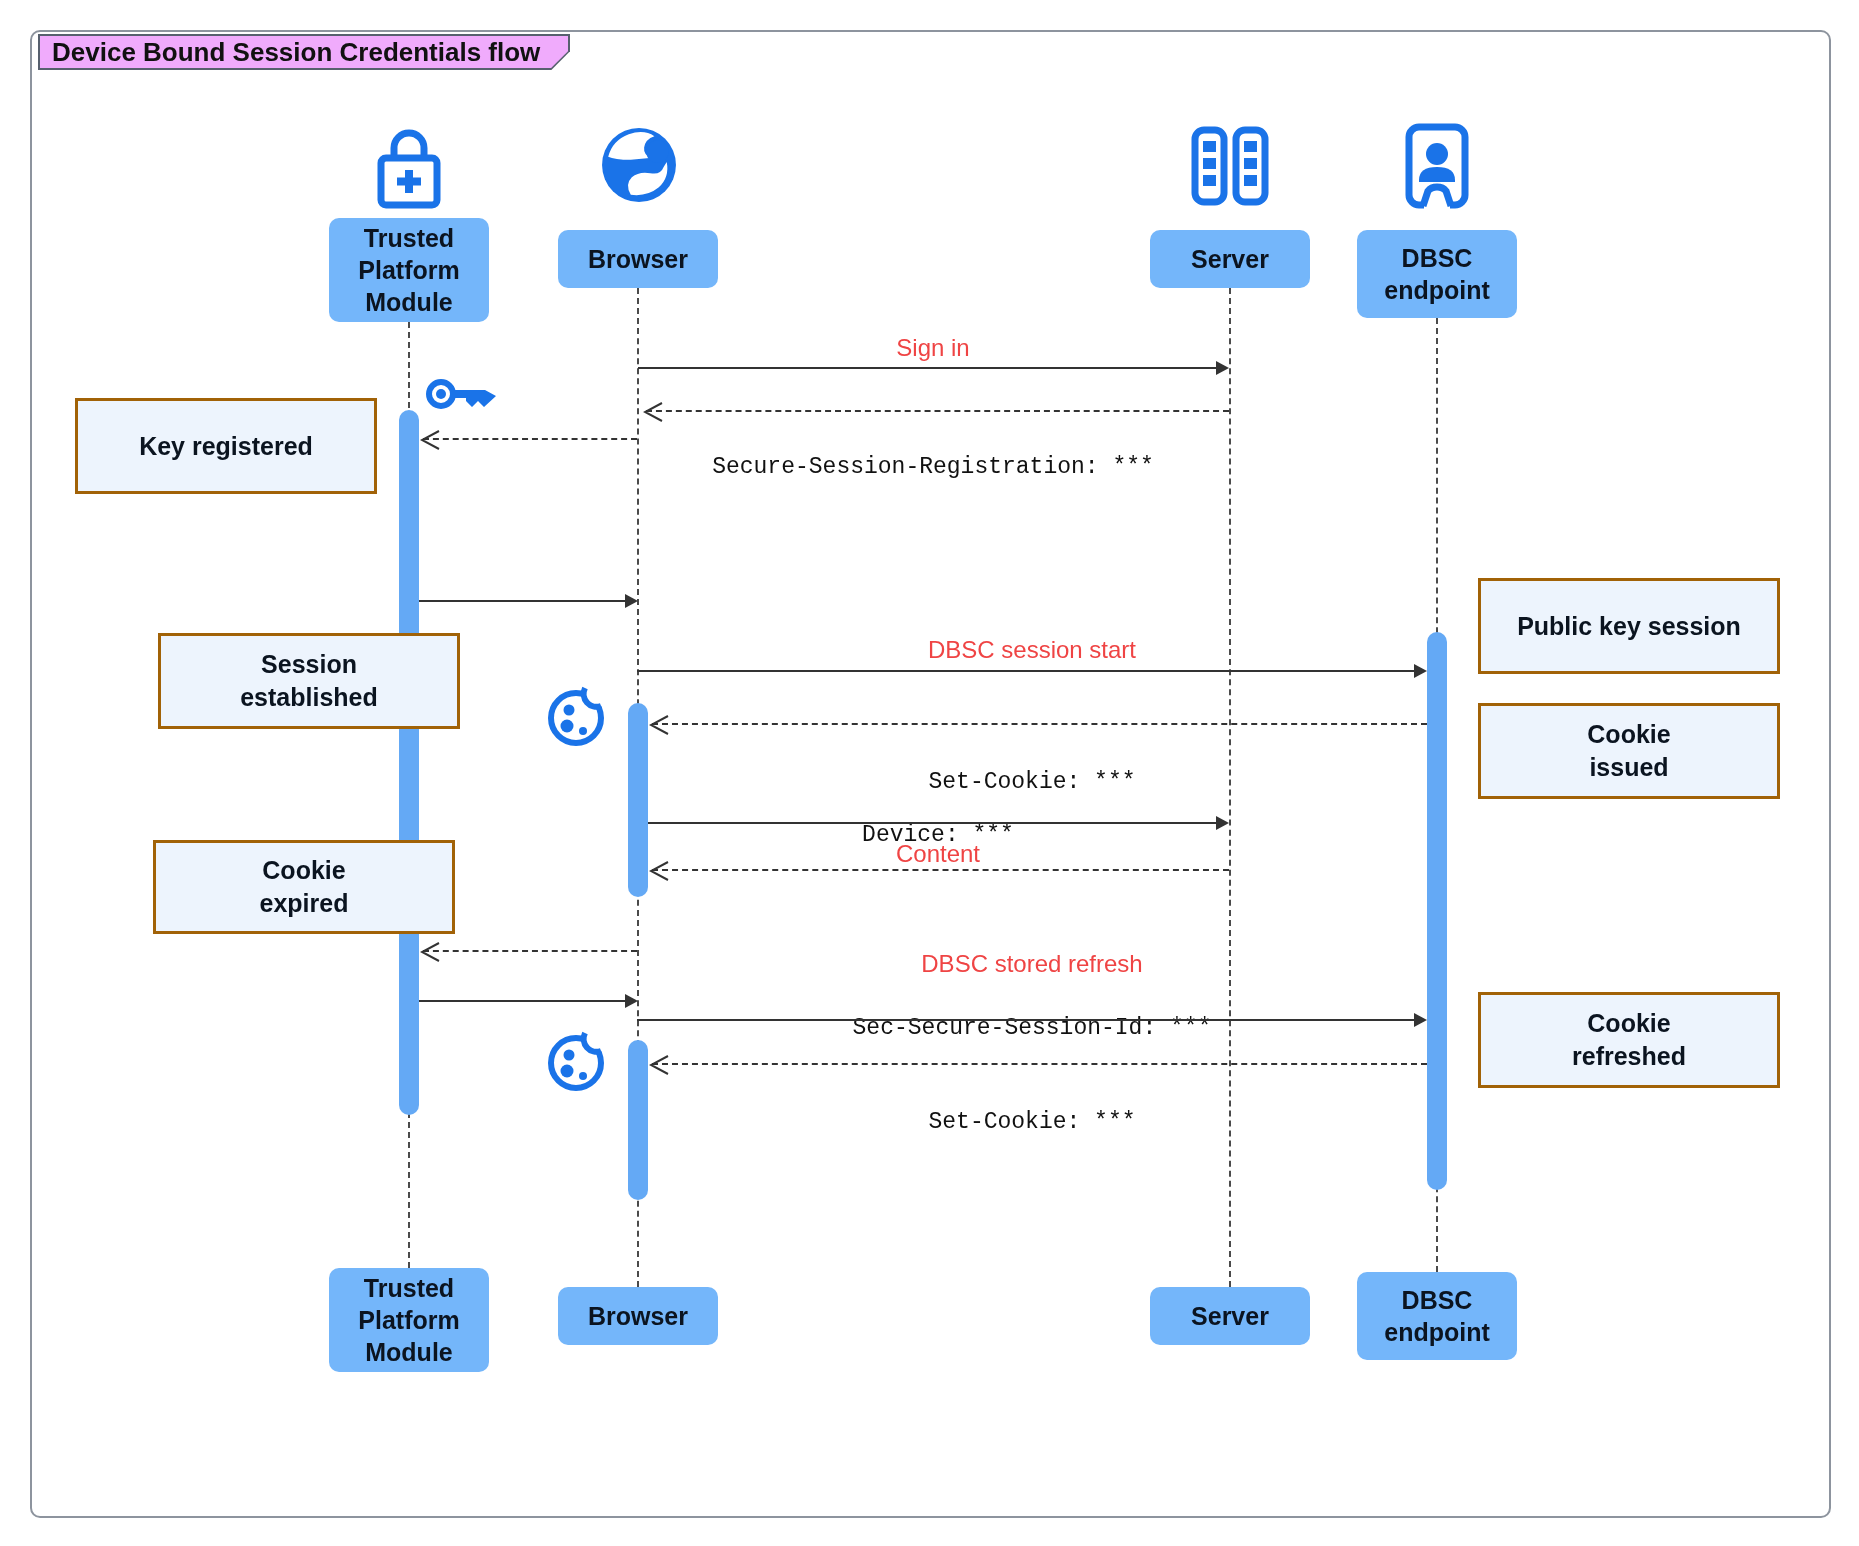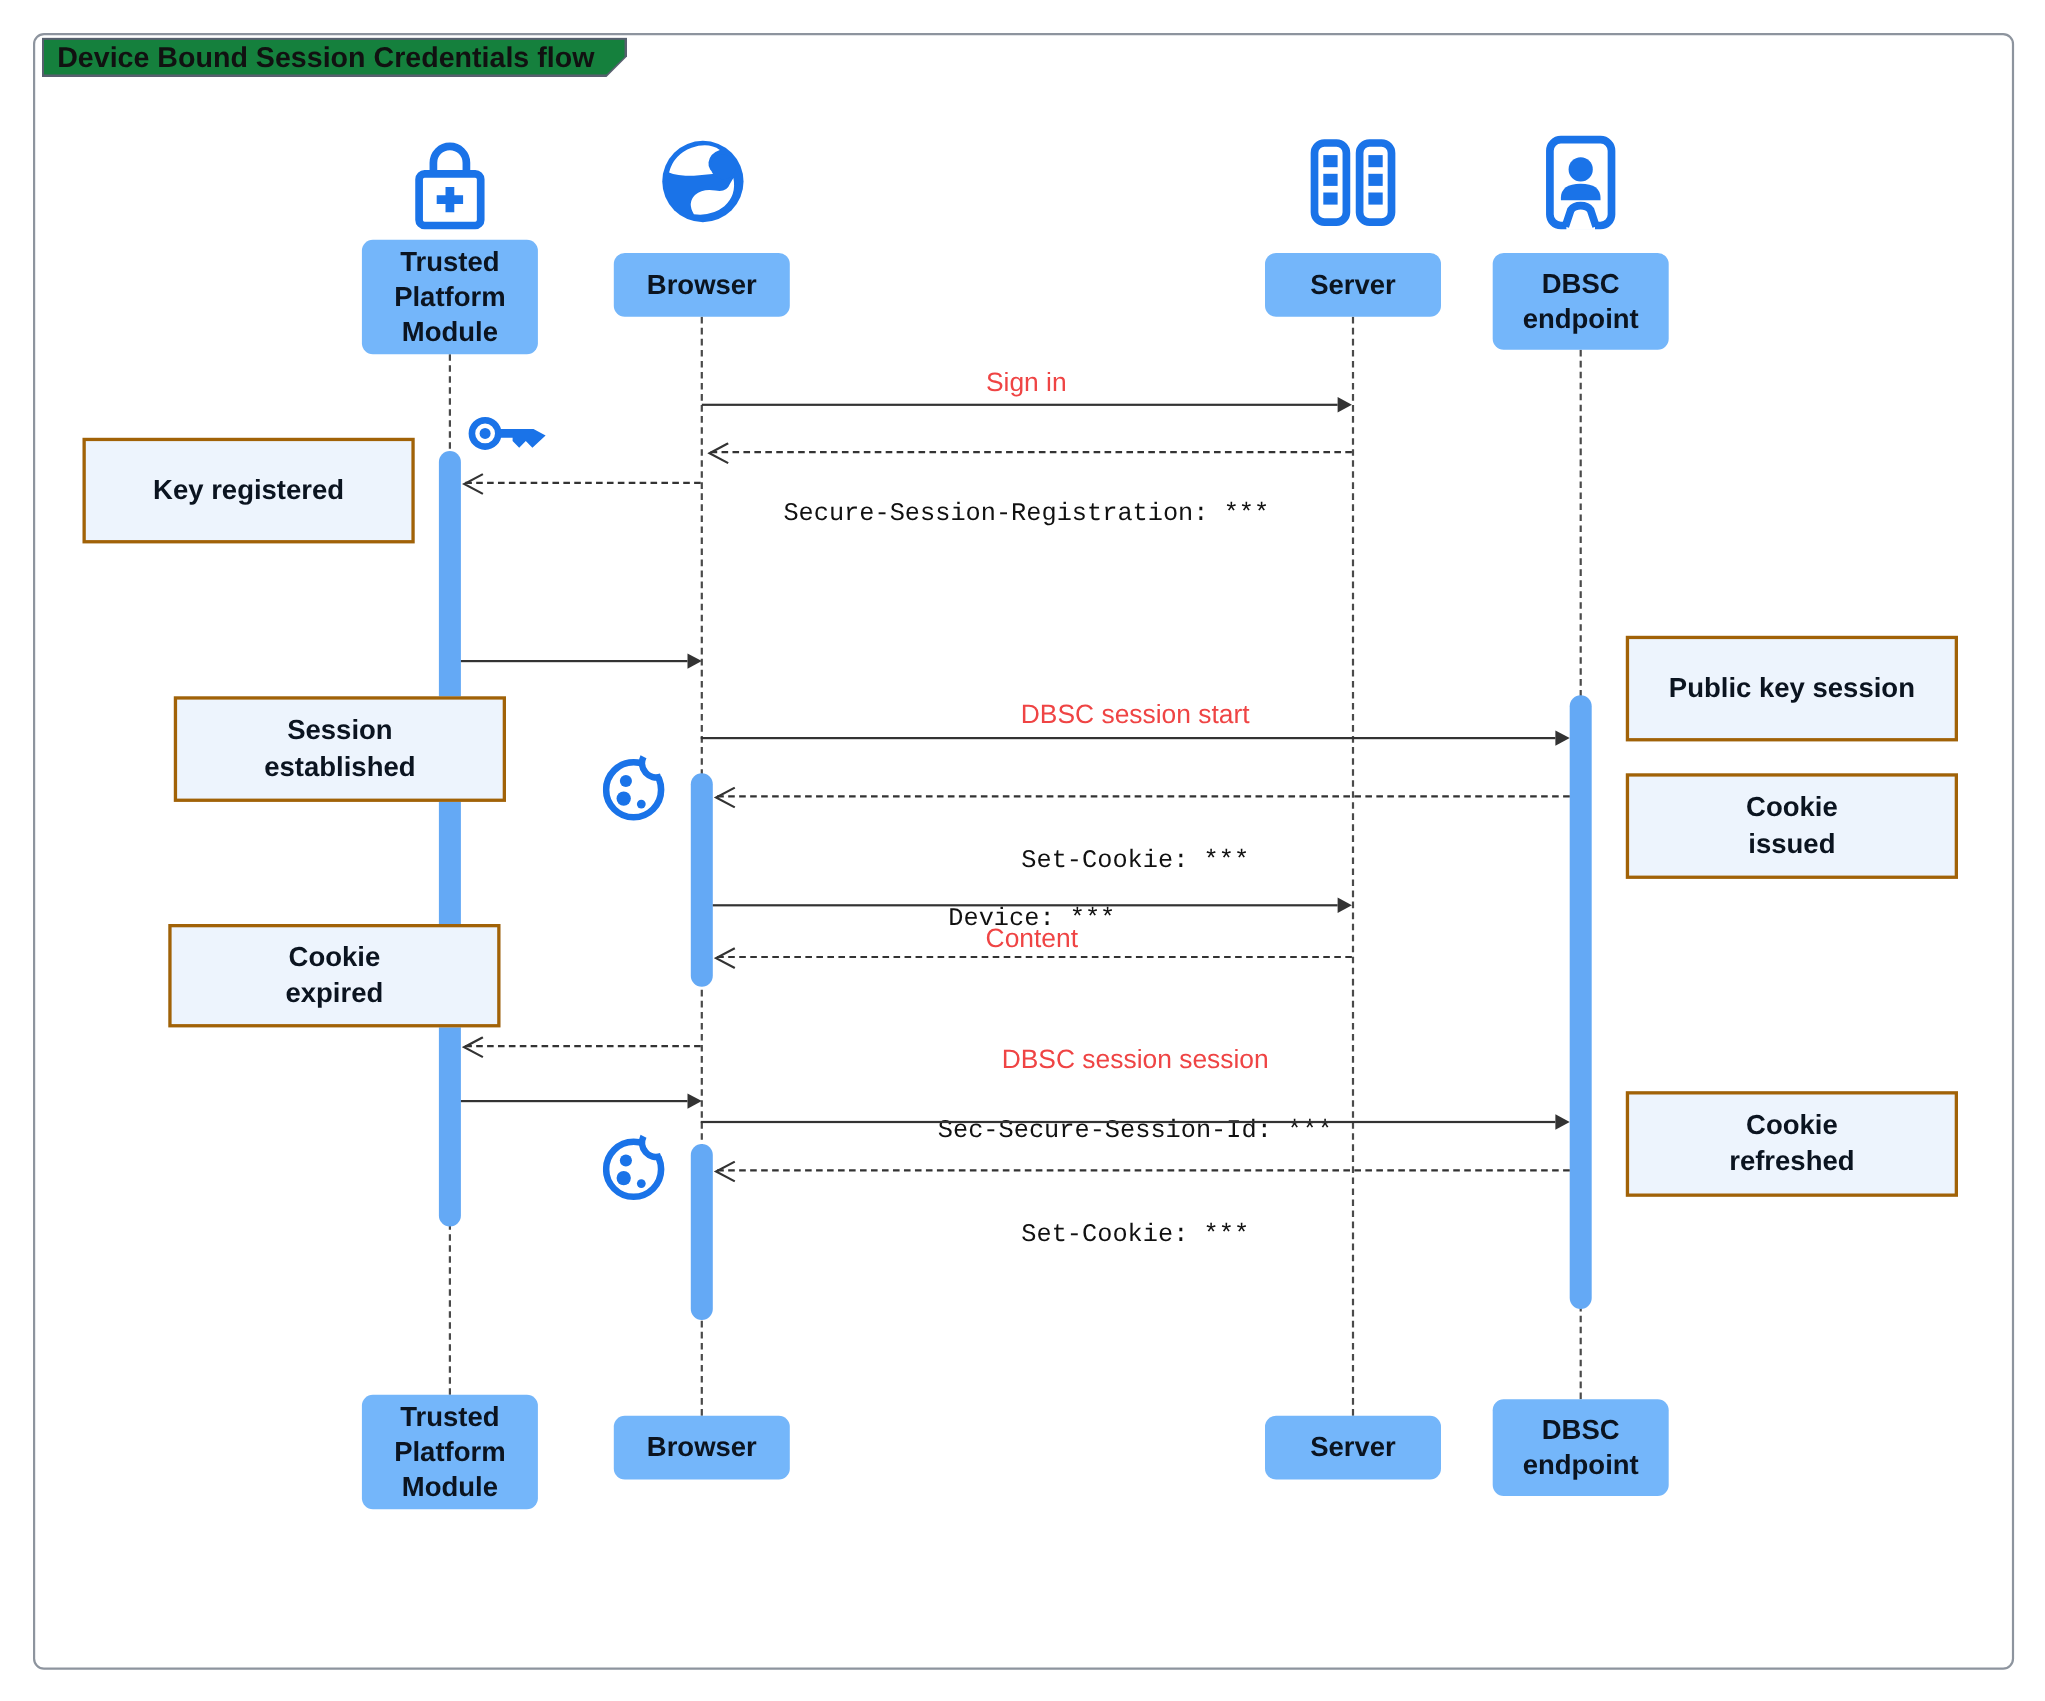--- a/index.html
+++ b/index.html
@@ -5,21 +5,21 @@
   html,body{margin:0;padding:0;background:#fff;}
   #stage{position:relative;width:1859px;height:1546px;background:#fff;
          font-family:"Liberation Sans",sans-serif;overflow:hidden;}
   .frame{position:absolute;left:30px;top:30px;width:1797px;height:1484px;
          border:2px solid #8d949e;border-radius:10px;background:#fff;}
   
   .title-wrap{position:absolute;left:38px;top:34px;width:532px;height:36px;
     clip-path:polygon(0 0,100% 0,100% 48%,96.5% 100%,0 100%);background:#57606e;}
   .title-inner{position:absolute;left:2px;top:2px;right:2px;bottom:2px;
     clip-path:polygon(0 0,100% 0,100% 48%,96.8% 100%,0 100%);
-    background:#15803d;display:flex;align-items:center;padding-left:12px;
+    background:#f0abfc;display:flex;align-items:center;padding-left:12px;
     font-size:26px;font-weight:bold;color:#111;}
   .lifeline{position:absolute;width:0;border-left:2px dashed #4a4a4a;}
   .activation{position:absolute;width:20px;background:#64a9f5;border-radius:10px;}
   .actor-label{position:absolute;background:#74b6fa;border-radius:10px;
     display:flex;align-items:center;justify-content:center;text-align:center;
     font-weight:bold;font-size:25px;line-height:32px;color:#0b1420;white-space:pre-line;}
   .note{position:absolute;background:#edf4fd;border:3px solid #a16207;
     display:flex;align-items:center;justify-content:center;text-align:center;
     font-weight:bold;font-size:25px;line-height:33px;color:#0b1420;white-space:pre-line;}
   .arrow{position:absolute;height:0;border-top:2px solid #333;}
@@ -175,21 +175,21 @@
   <div class="arrow dash" style="left:423px;top:950px;width:214px">
     <svg class="openhead" width="20" height="20">
         <path d="M19 1 L2 10 L19 19" fill="none" stroke="#333" stroke-width="2"></path>
       </svg>
   </div>
 
   <div class="arrow" style="left:419px;top:1000px;width:206px">
     <i class="head-r"></i>
     </div>
 
-  <div class="mlabel" style="left:1032px;top:950px">DBSC session session</div>
+  <div class="mlabel" style="left:1032px;top:950px">DBSC stored refresh</div>
   <div class="mlabel mono" style="left:1032px;top:981px">Sec-Secure-Session-Id: ***</div>
   <div class="arrow" style="left:637px;top:1019px;width:777px">
     <i class="head-r"></i>
     </div>
 
   <div class="arrow dash" style="left:652px;top:1063px;width:775px">
     <svg class="openhead" width="20" height="20">
         <path d="M19 1 L2 10 L19 19" fill="none" stroke="#333" stroke-width="2"></path>
       </svg>
   </div>

